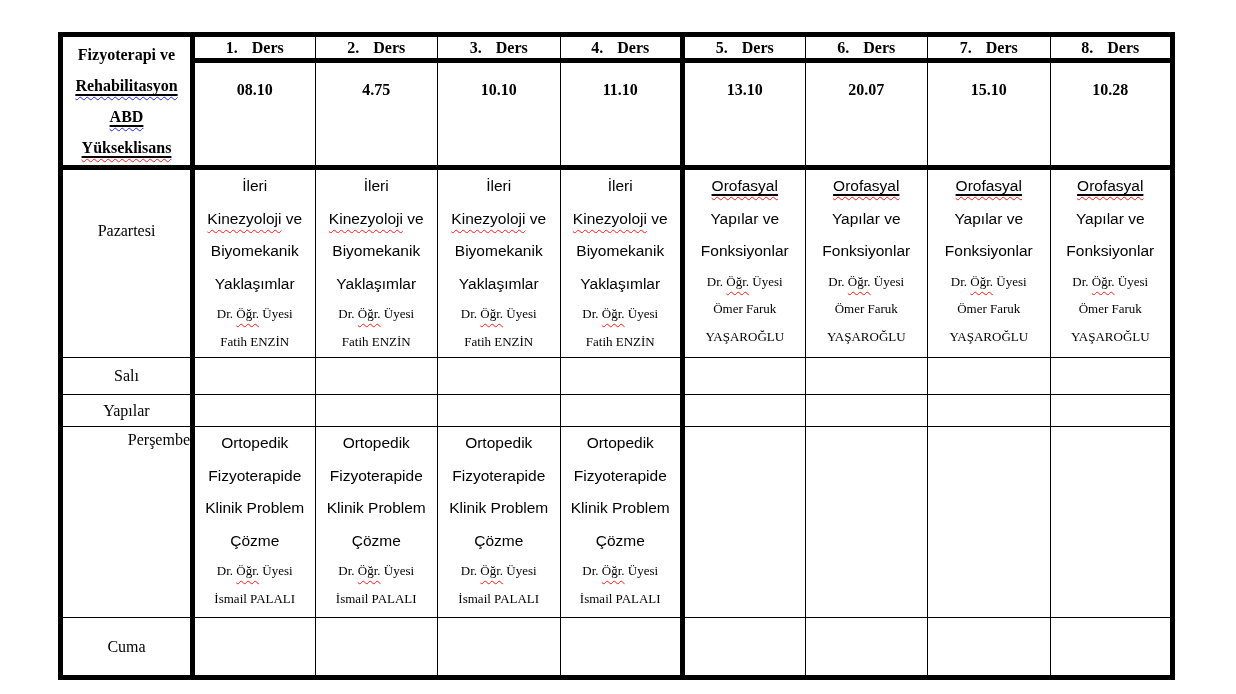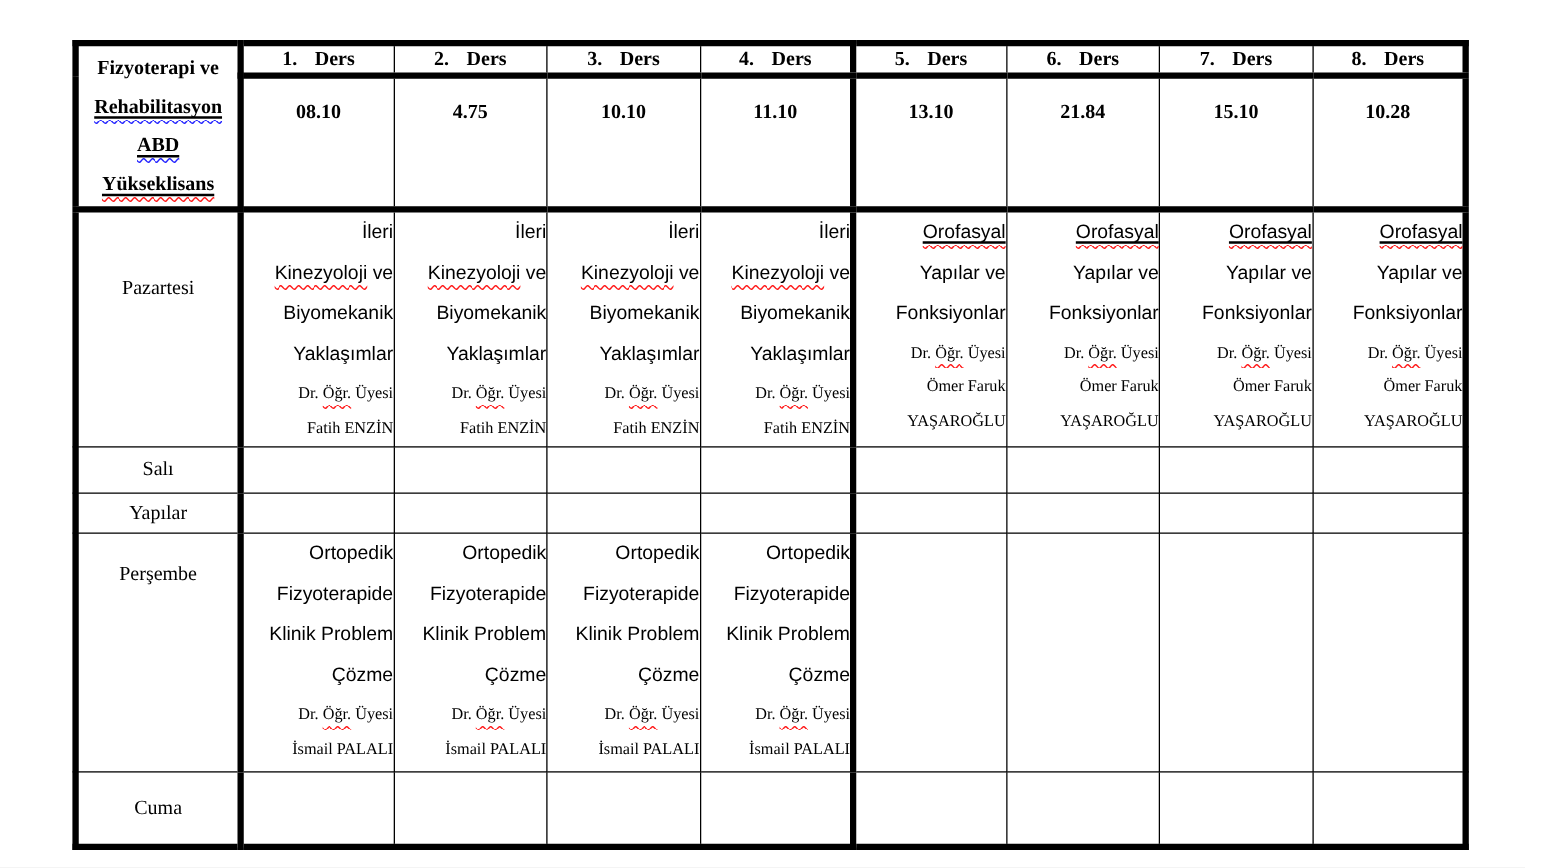--- a/index.html
+++ b/index.html
@@ -6,21 +6,21 @@
   body{width:1236px;height:694px;overflow:hidden;}
 
   .sheet{position:relative;width:1236px;height:694px;background:#fff;}
 
   table.schedule{
     border-collapse:collapse;
     table-layout:fixed;
     width:1112px;
     margin:32px 0 0 58px;
     border:5px solid #000;
-    background:#a3a3a3;
+    background:#22c55e;
   }
   col.day-col{width:132px;}
   col.period-col{width:122.5px;}
 
   th,td{border:1.5px solid #000;padding:0;margin:0;background:#fff;}
 
   
   .corner{border-right:5px solid #000;border-bottom:5px solid #000;}
   tr.period-header-row th{border-bottom:5px solid #000;}
   tr.time-row td{border-bottom:5px solid #000;}
@@ -60,24 +60,24 @@
     font-weight:bold;font-size:16px;color:#000;
   }
 
   
   th.day-cell{
     font-family:"Liberation Serif",serif;
     font-weight:normal;font-size:16px;color:#000;
     text-align:center;vertical-align:middle;
   }
   tbody tr:nth-child(1) th.day-cell{vertical-align:top;padding-top:52px;}
-  tbody tr:nth-child(4) th.day-cell{vertical-align:top;padding-top:24px;}
-
-  
-  td.course-cell{vertical-align:top;text-align:right;}
+  tbody tr:nth-child(4) th.day-cell{vertical-align:top;padding-top:4px;text-align:right;}
+
+  
+  td.course-cell{vertical-align:top;text-align:center;}
   .title-line{
     font-family:"Liberation Sans","DejaVu Sans",sans-serif;
     font-size:15.5px;line-height:32.5px;color:#000;white-space:nowrap;
   }
   .instr-line{
     font-family:"Liberation Serif",serif;
     font-size:13px;line-height:27.5px;color:#000;white-space:nowrap;
   }
 
   
@@ -136,21 +136,21 @@
           <th><span class="p-num">6.</span><span class="p-label">Ders</span></th>
           <th><span class="p-num">7.</span><span class="p-label">Ders</span></th>
           <th><span class="p-num">8.</span><span class="p-label">Ders</span></th>
         </tr>
       <tr class="time-row">
           <td><span class="time-text">08.10</span></td>
           <td><span class="time-text">4.75</span></td>
           <td><span class="time-text">10.10</span></td>
           <td><span class="time-text">11.10</span></td>
           <td class="thick-left"><span class="time-text">13.10</span></td>
-          <td><span class="time-text">21.84</span></td>
+          <td><span class="time-text">20.07</span></td>
           <td><span class="time-text">15.10</span></td>
           <td><span class="time-text">10.28</span></td>
         </tr>
     </thead>
     <tbody>
         <tr>
           <th class="day-cell"><span class="day-label">Pazartesi</span></th>
           <td class="course-cell">
             <div class="title-line"><span>İleri</span></div>
             <div class="title-line"><span class="sq-red">Kinezyoloji</span><span> ve</span></div>

